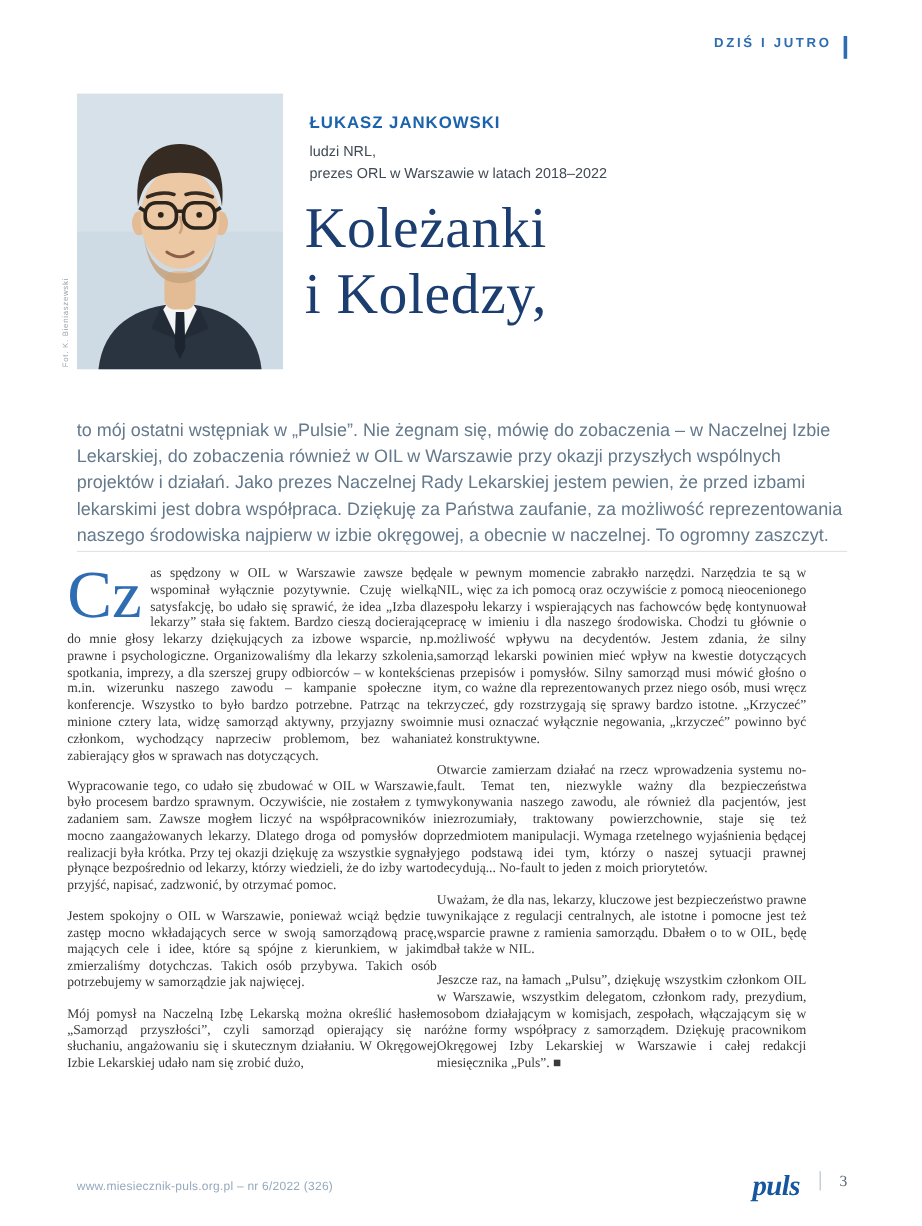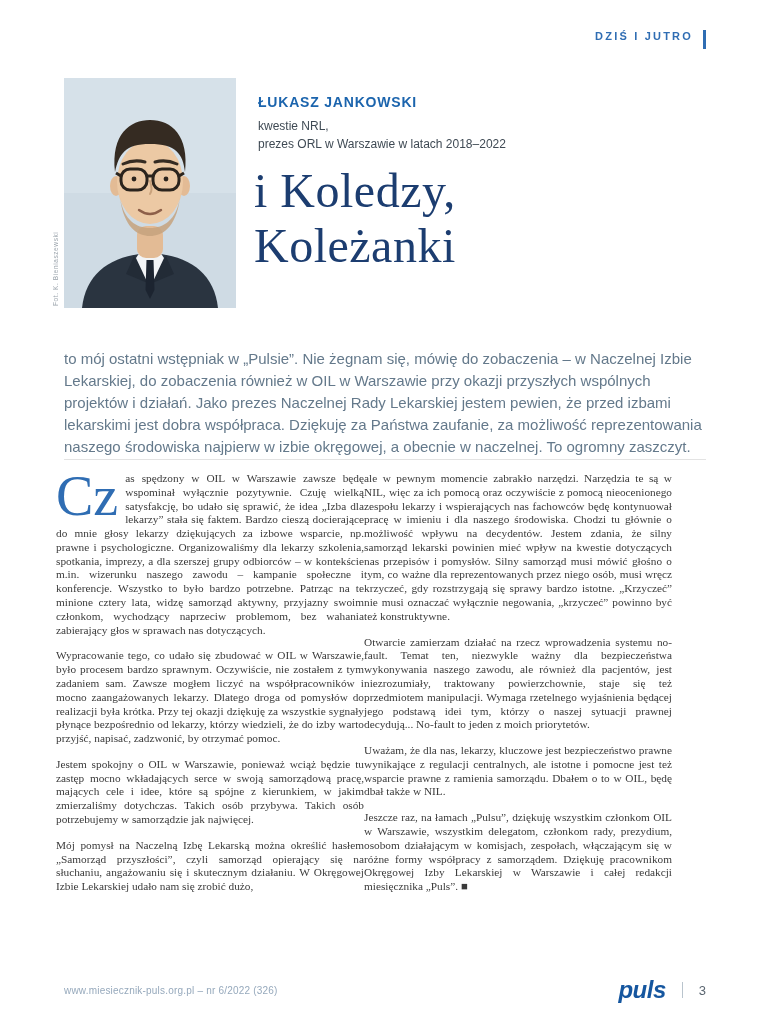--- a/index.html
+++ b/index.html
@@ -58,21 +58,21 @@
     float:left; font-family:"Liberation Serif", serif;
     font-size:56px; line-height:42px; padding:3px 7px 0 0; color:#2f6db3;
   }
 
   
   .footer {
     position:absolute; left:64px; top:976px; width:642px;
     display:flex; justify-content:space-between; align-items:center;
   }
   .footer-left { font-size:10px; color:#96a9bc; letter-spacing:0.2px; }
-  .logo-wrap { display:flex; align-items:center; gap:16px; }
+  .logo-wrap { display:flex; gap:16px;font-family:Liberation Serif, serif; }
   .logo {
     font-style:italic; font-weight:bold; font-size:24px;
     color:#15569f; letter-spacing:-0.5px;
   }
   .page-num-sep { width:1px; height:16px; background:#b9c4cd; }
   .page-num { font-size:13px; color:#5a6570; }
 </style>
 </head>
 <body>
 
@@ -124,27 +124,27 @@
 
       <path d="M86 103 q3 9 0 13" stroke="#c9a27c" stroke-width="2" fill="none" stroke-linecap="round"></path>
 
       <path d="M75 132 q11 8 22 0" stroke="#8d5f49" stroke-width="2.4" fill="none" stroke-linecap="round"></path>
     </svg>
   </div>
   <div class="credit">Fot. K. Bieniaszewski</div>
 
   <div class="header-block">
     <div class="author">ŁUKASZ JANKOWSKI</div>
-    <div class="role">kwestie NRL,</div>
+    <div class="role">ludzi NRL,</div>
     <div class="role">prezes ORL w Warszawie w latach 2018–2022</div>
   </div>
 
   <div class="title">
+    <div>Koleżanki</div>
     <div>i Koledzy,</div>
-    <div>Koleżanki</div>
   </div>
 
   <div class="intro">to mój ostatni wstępniak w „Pulsie”. Nie żegnam się, mówię do zobaczenia – w Naczelnej Izbie Lekarskiej, do zobaczenia również w OIL w Warszawie przy okazji przyszłych wspólnych projektów i działań. Jako prezes Naczelnej Rady Lekarskiej jestem pewien, że przed izbami lekarskimi jest dobra współpraca. Dziękuję za Państwa zaufanie, za możliwość reprezentowania naszego środowiska najpierw w izbie okręgowej, a obecnie w naczelnej. To ogromny zaszczyt.</div>
 
   <div class="rule"></div>
 
   <div class="columns">
     <div class="col">
       <p class="para">
         <span class="dropcap">Cz</span><span>as spędzony w OIL w Warszawie zawsze będę wspominał wyłącznie pozytywnie. Czuję wielką satysfakcję, bo udało się sprawić, że idea „Izba dla lekarzy” stała się faktem. Bardzo cieszą docierające do mnie głosy lekarzy dziękujących za izbowe wsparcie, np. prawne i psychologiczne. Organizowaliśmy dla lekarzy szkolenia, spotkania, imprezy, a dla szerszej grupy odbiorców – w kontekście m.in. wizerunku naszego zawodu – kampanie społeczne i konferencje. Wszystko to było bardzo potrzebne. Patrząc na te minione cztery lata, widzę samorząd aktywny, przyjazny swoim członkom, wychodzący naprzeciw problemom, bez wahania zabierający głos w sprawach nas dotyczących.</span>

